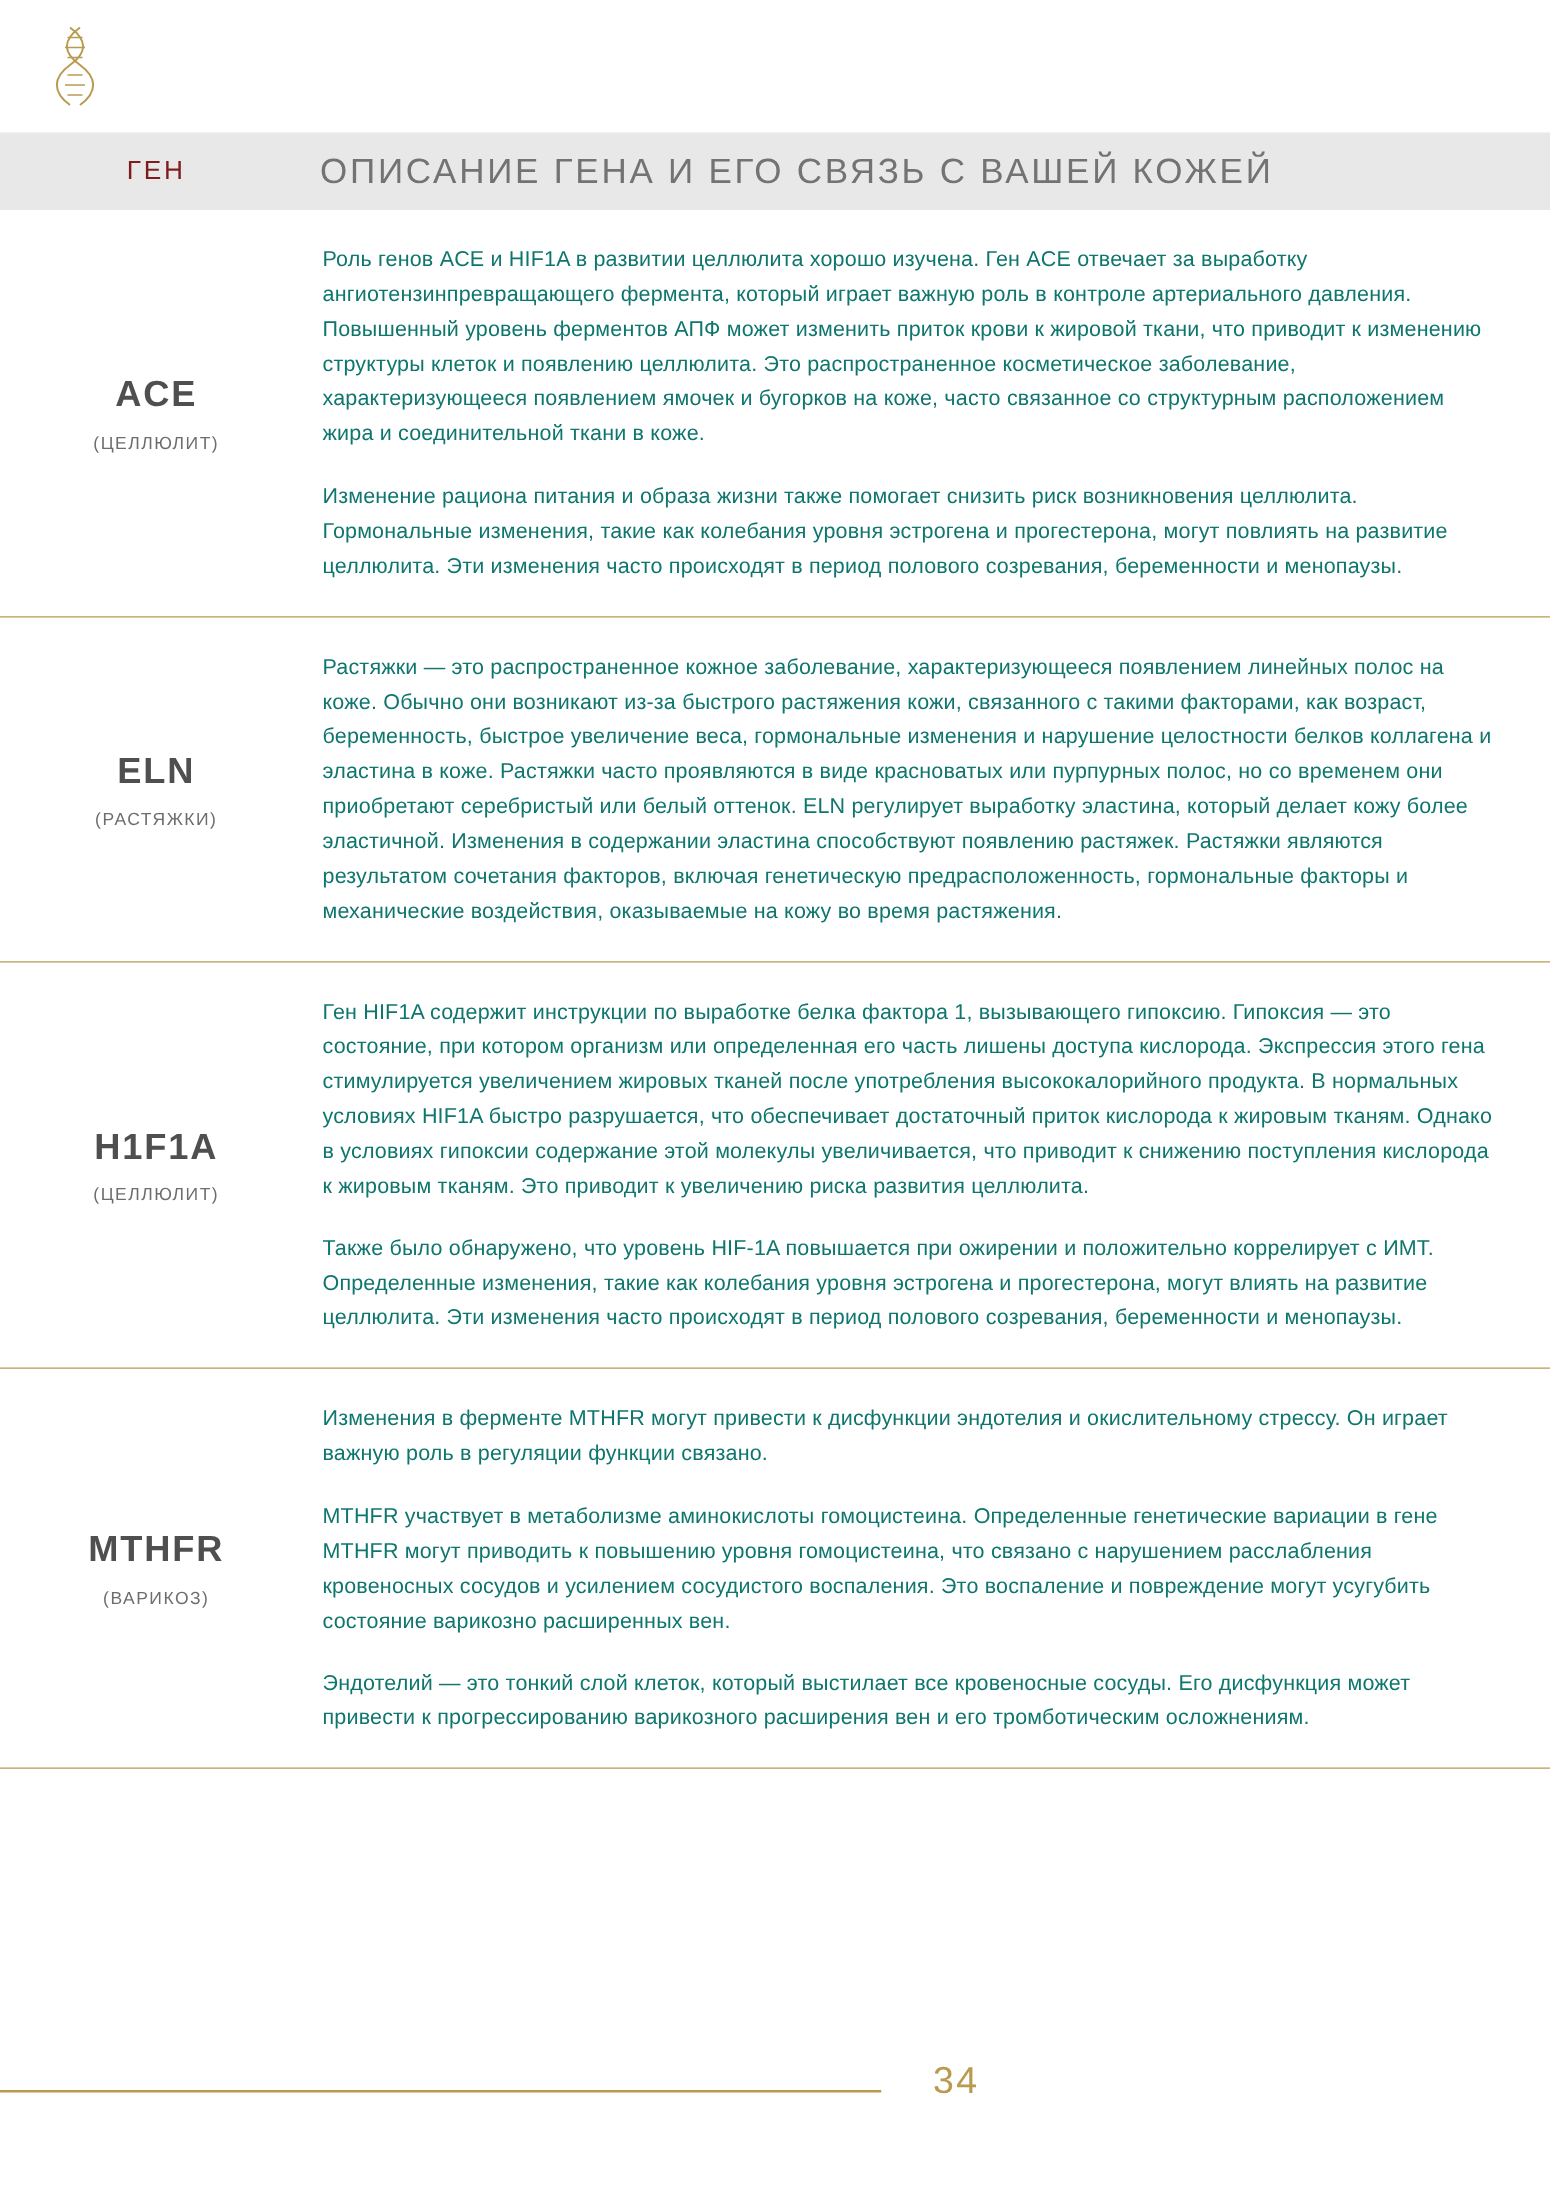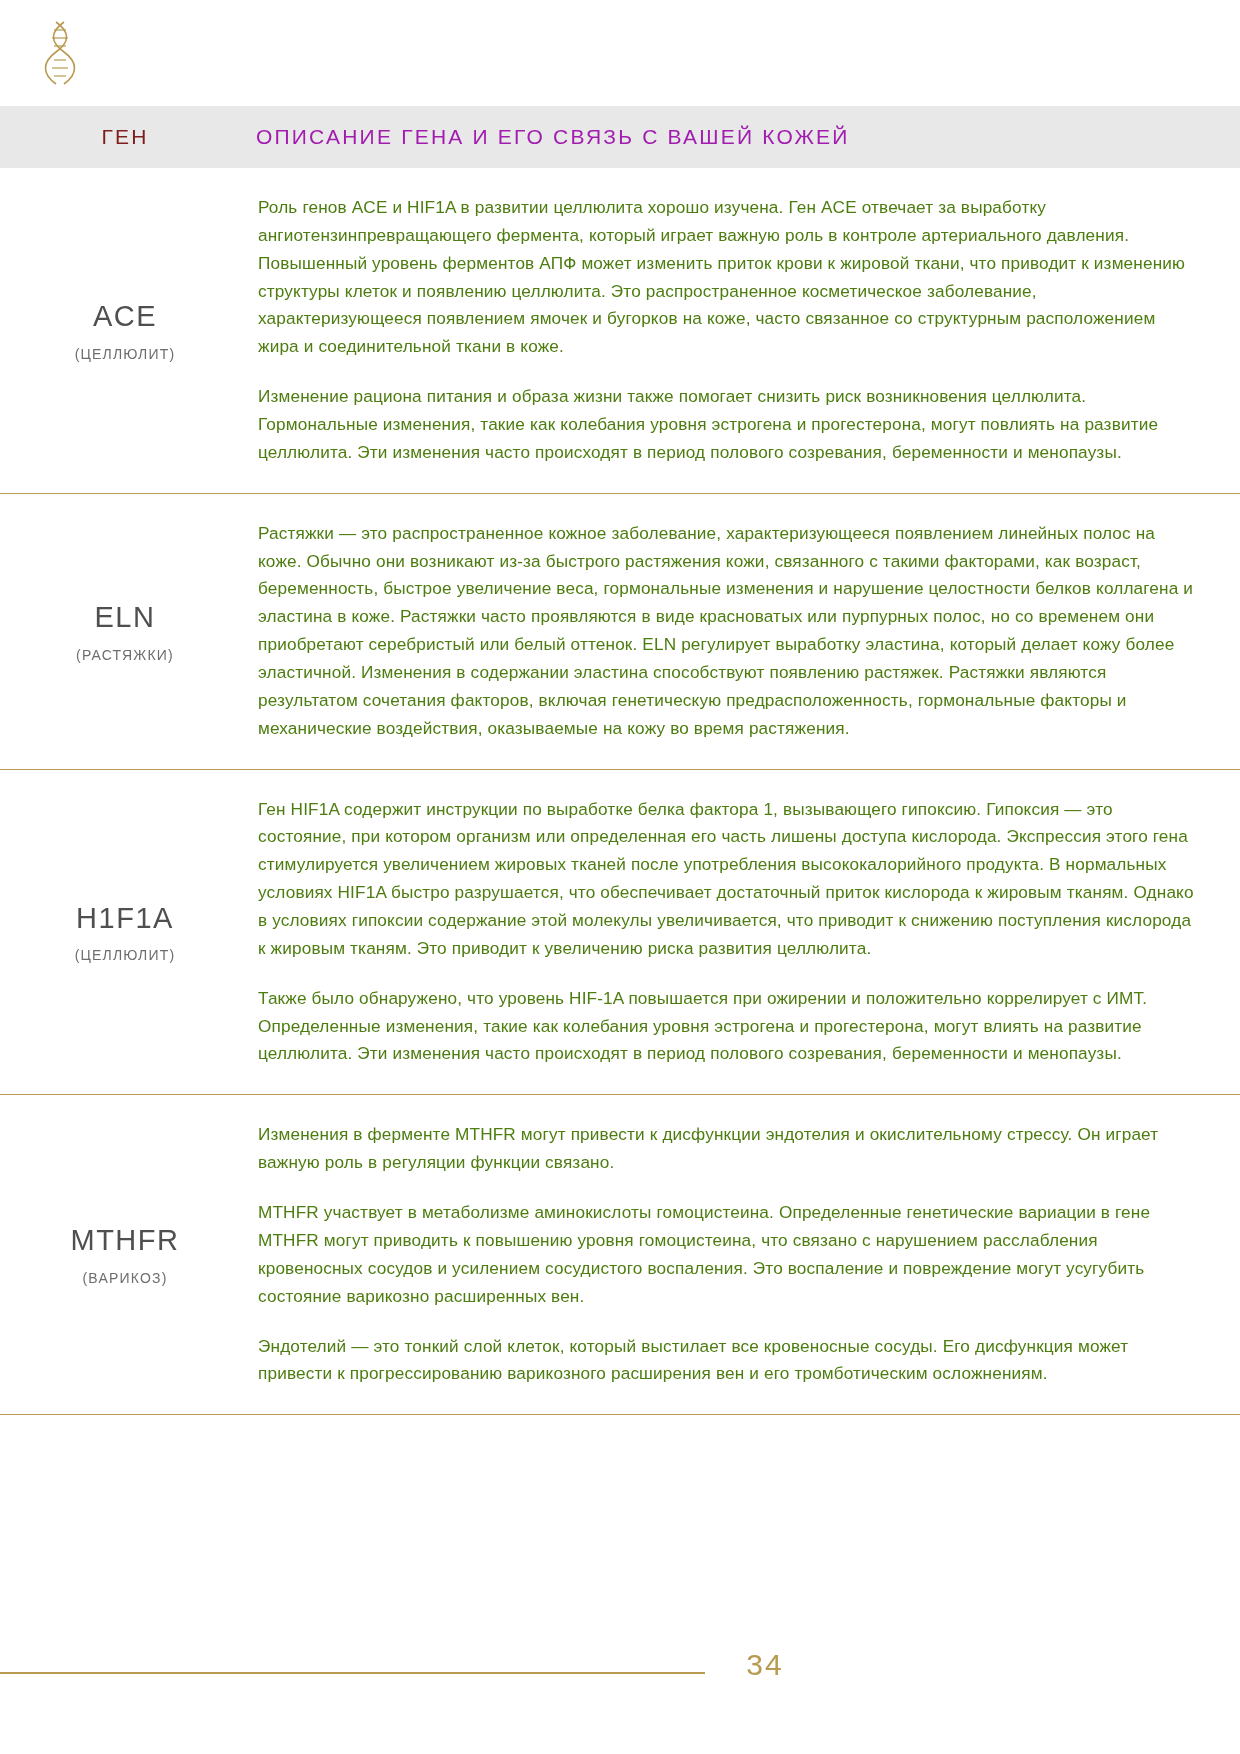--- a/index.html
+++ b/index.html
@@ -45,23 +45,23 @@
   .th-gene {
     width: 250px;
     text-align: center;
     font-size: 21px;
     letter-spacing: 2.2px;
     color: #7f1d1d;
     font-weight: 400;
   }
   .th-desc {
     flex: 1;
-    font-size: 21px;
+    font-size: 28px;
     letter-spacing: 2.2px;
-    color: #a21caf;
+    color: #737373;
     padding-left: 6px;
     font-weight: 400;
   }
 
   
   .row {
     display: flex;
     align-items: center;
     border-bottom: 1.5px solid #b89a50;
     box-sizing: border-box;
@@ -72,40 +72,40 @@
     width: 250px;
     flex: 0 0 250px;
     text-align: center;
     padding: 0 6px;
     box-sizing: border-box;
   }
   .gene-name {
     font-size: 29px;
     letter-spacing: 1.5px;
     color: #4f4f4f;
-    font-weight: 400;
+    font-weight: 700;
     line-height: 1.2;
   }
   .gene-sub {
     font-size: 14px;
     letter-spacing: 1.2px;
     color: #6d6d6d;
     margin-top: 12px;
   }
 
   .desc-cell {
     flex: 1;
     padding: 26px 40px 26px 8px;
     box-sizing: border-box;
   }
   .desc-cell p {
     margin: 0 0 22px 0;
     font-size: 17.2px;
     line-height: 1.62;
-    color: #4d7c0f;
+    color: #0f766e;
     letter-spacing: 0.15px;
   }
   .desc-cell p:last-child { margin-bottom: 0; }
 
   
   .footer {
     position: absolute;
     left: 0;
     bottom: 0;
     width: 1240px;

